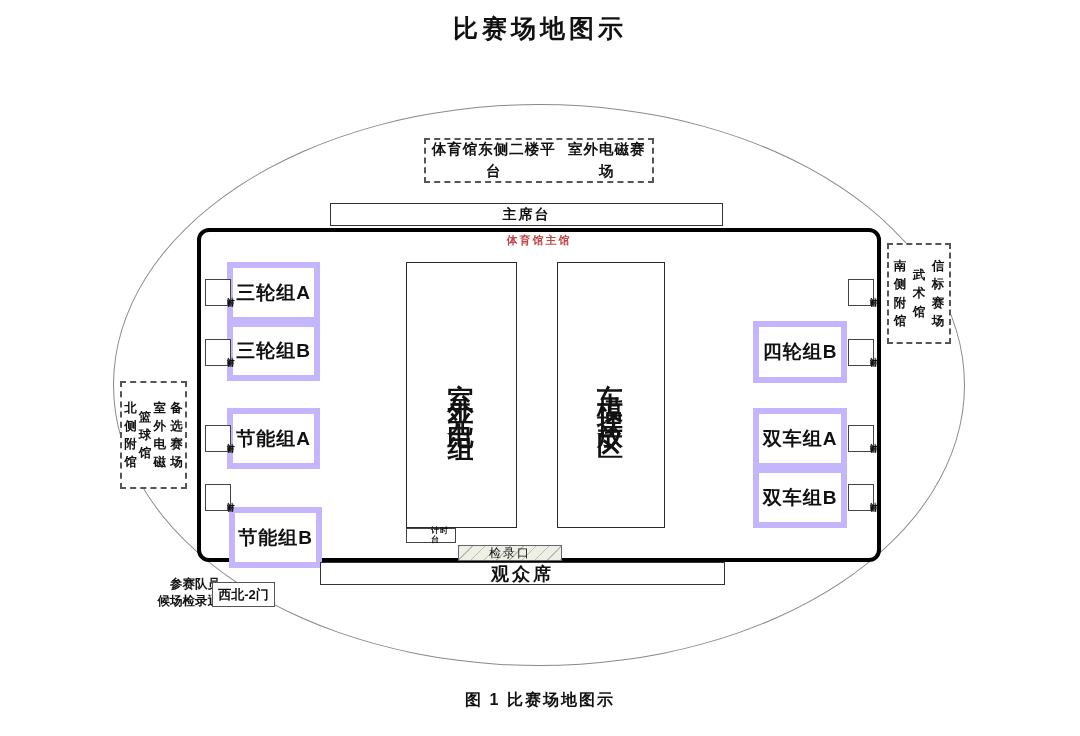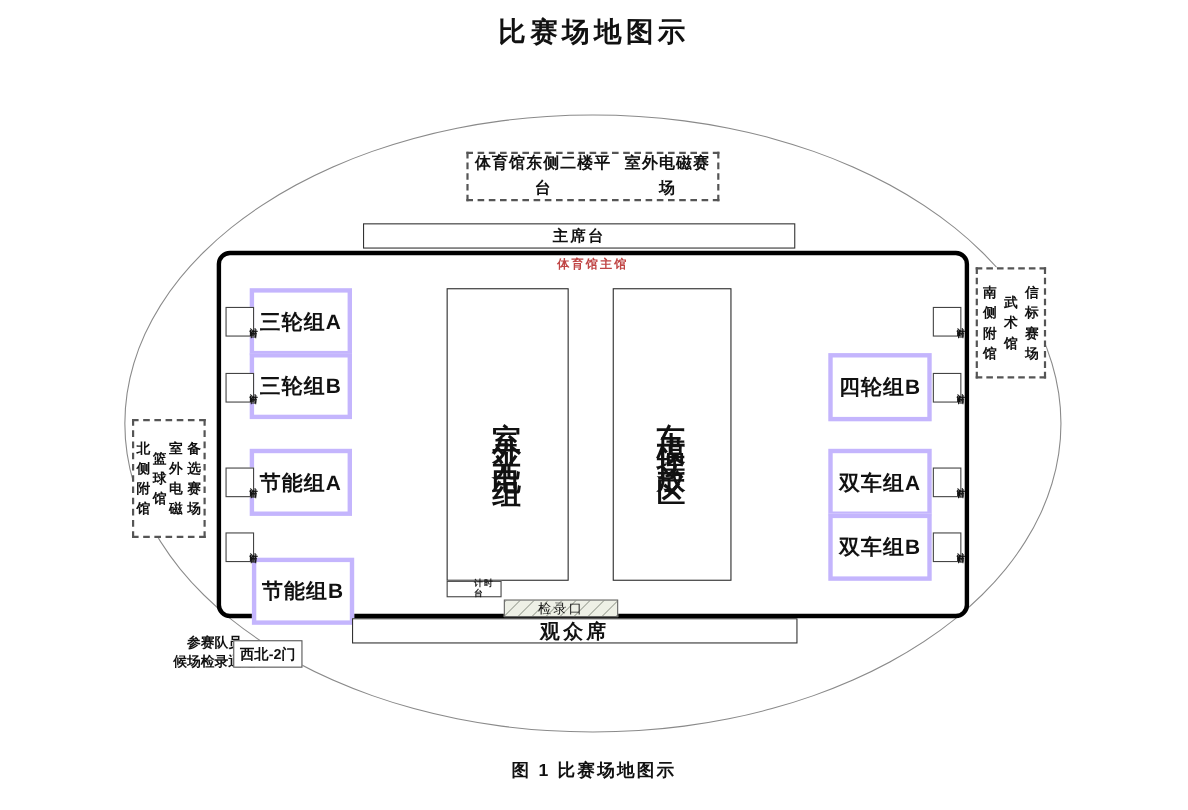--- a/index.html
+++ b/index.html
@@ -19,21 +19,21 @@
   .north-annex{left:120px;top:381px;width:67px;height:108px;font-size:12.5px;line-height:1.45;}
   .south-annex{left:887px;top:243px;width:64px;height:101px;font-size:12.5px;line-height:1.45;}
 
   .bar{border:1px solid #333;background:#fff;font-weight:bold;}
   .rostrum{left:330px;top:203px;width:393px;height:23px;font-size:14px;letter-spacing:2px;}
   .audience{left:320px;top:562px;width:405px;height:23px;font-size:18px;letter-spacing:3px;}
 
   .main-rect{left:197px;top:228px;width:684px;height:334px;border:4px solid #000;border-radius:12px;background:#fff;}
   .stadium-name{left:197px;top:233px;width:684px;text-align:center;font-size:11px;font-weight:bold;letter-spacing:2px;}
 
-  .zone{border:4px solid #c4b5fd;background:#fff;font-weight:bold;font-size:19px;letter-spacing:1px;}
+  .zone{border:6px solid #c4b5fd;background:#fff;font-weight:bold;font-size:19px;letter-spacing:1px;}
   .z-l0{left:227px;top:262px;width:93px;height:61px;}
   .z-l1{left:227px;top:321px;width:93px;height:60px;}
   .z-l2{left:227px;top:408px;width:93px;height:61px;}
   .z-l3{left:229px;top:467px;width:93px;height:61px;margin-top:40px;}
   .z-r0{left:753px;top:262px;width:94px;height:61px;}
   .z-r1{left:753px;top:321px;width:94px;height:62px;}
   .z-r2{left:753px;top:408px;width:94px;height:61px;}
   .z-r3{left:753px;top:467px;width:94px;height:61px;}
 
   .vzone{border:1.5px solid #2b2b2b;background:#fff;font-weight:bold;font-size:26px;

